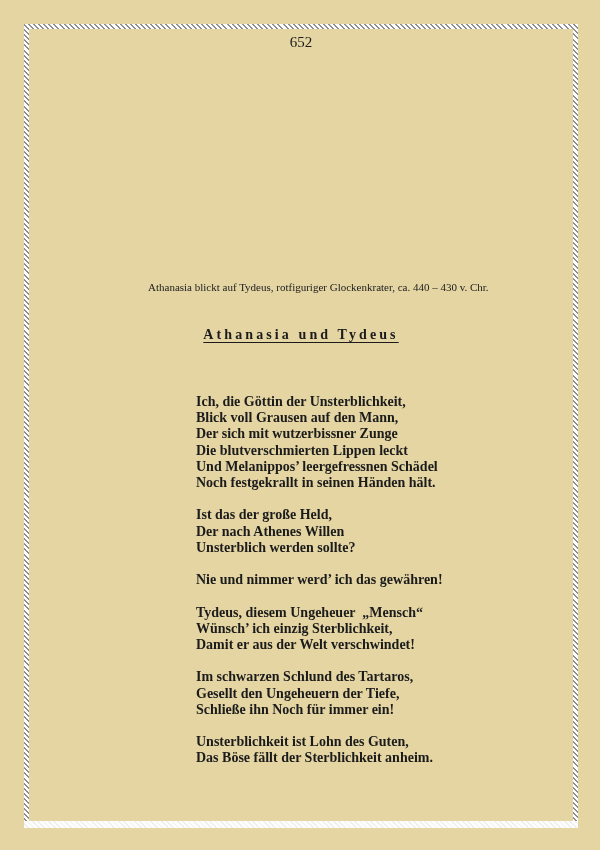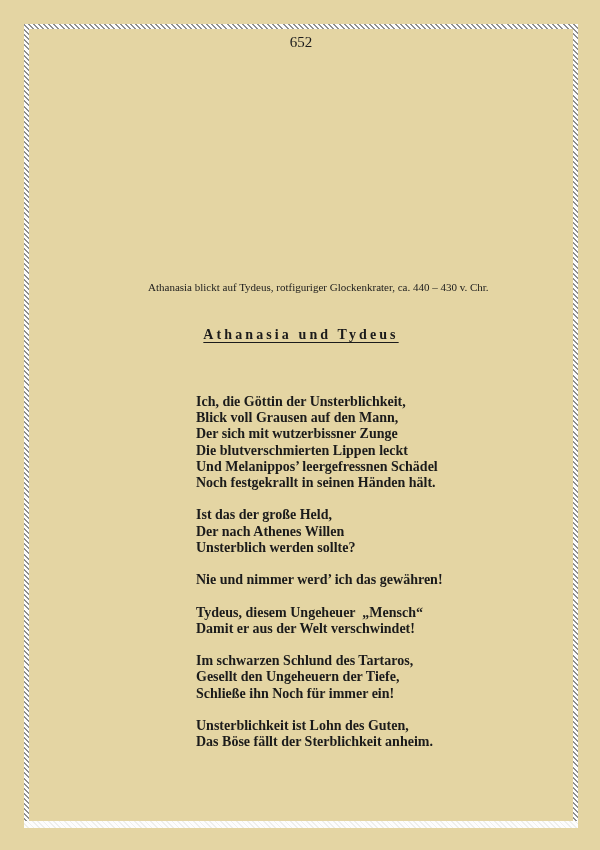--- a/index.html
+++ b/index.html
@@ -128,20 +128,21 @@
     <div class="stanza">
       <div class="line">Ist das der große Held,</div>
       <div class="line">Der nach Athenes Willen</div>
       <div class="line">Unsterblich werden sollte?</div>
     </div>
     <div class="stanza">
       <div class="line">Nie und nimmer werd’ ich das gewähren!</div>
     </div>
     <div class="stanza">
       <div class="line">Tydeus, diesem Ungeheuer  „Mensch“</div>
+      <div class="line">Wünsch’ ich einzig Sterblichkeit,</div>
       <div class="line">Damit er aus der Welt verschwindet!</div>
     </div>
     <div class="stanza">
       <div class="line">Im schwarzen Schlund des Tartaros,</div>
       <div class="line">Gesellt den Ungeheuern der Tiefe,</div>
       <div class="line">Schließe ihn Noch für immer ein!</div>
     </div>
     <div class="stanza">
       <div class="line">Unsterblichkeit ist Lohn des Guten,</div>
       <div class="line">Das Böse fällt der Sterblichkeit anheim.</div>

